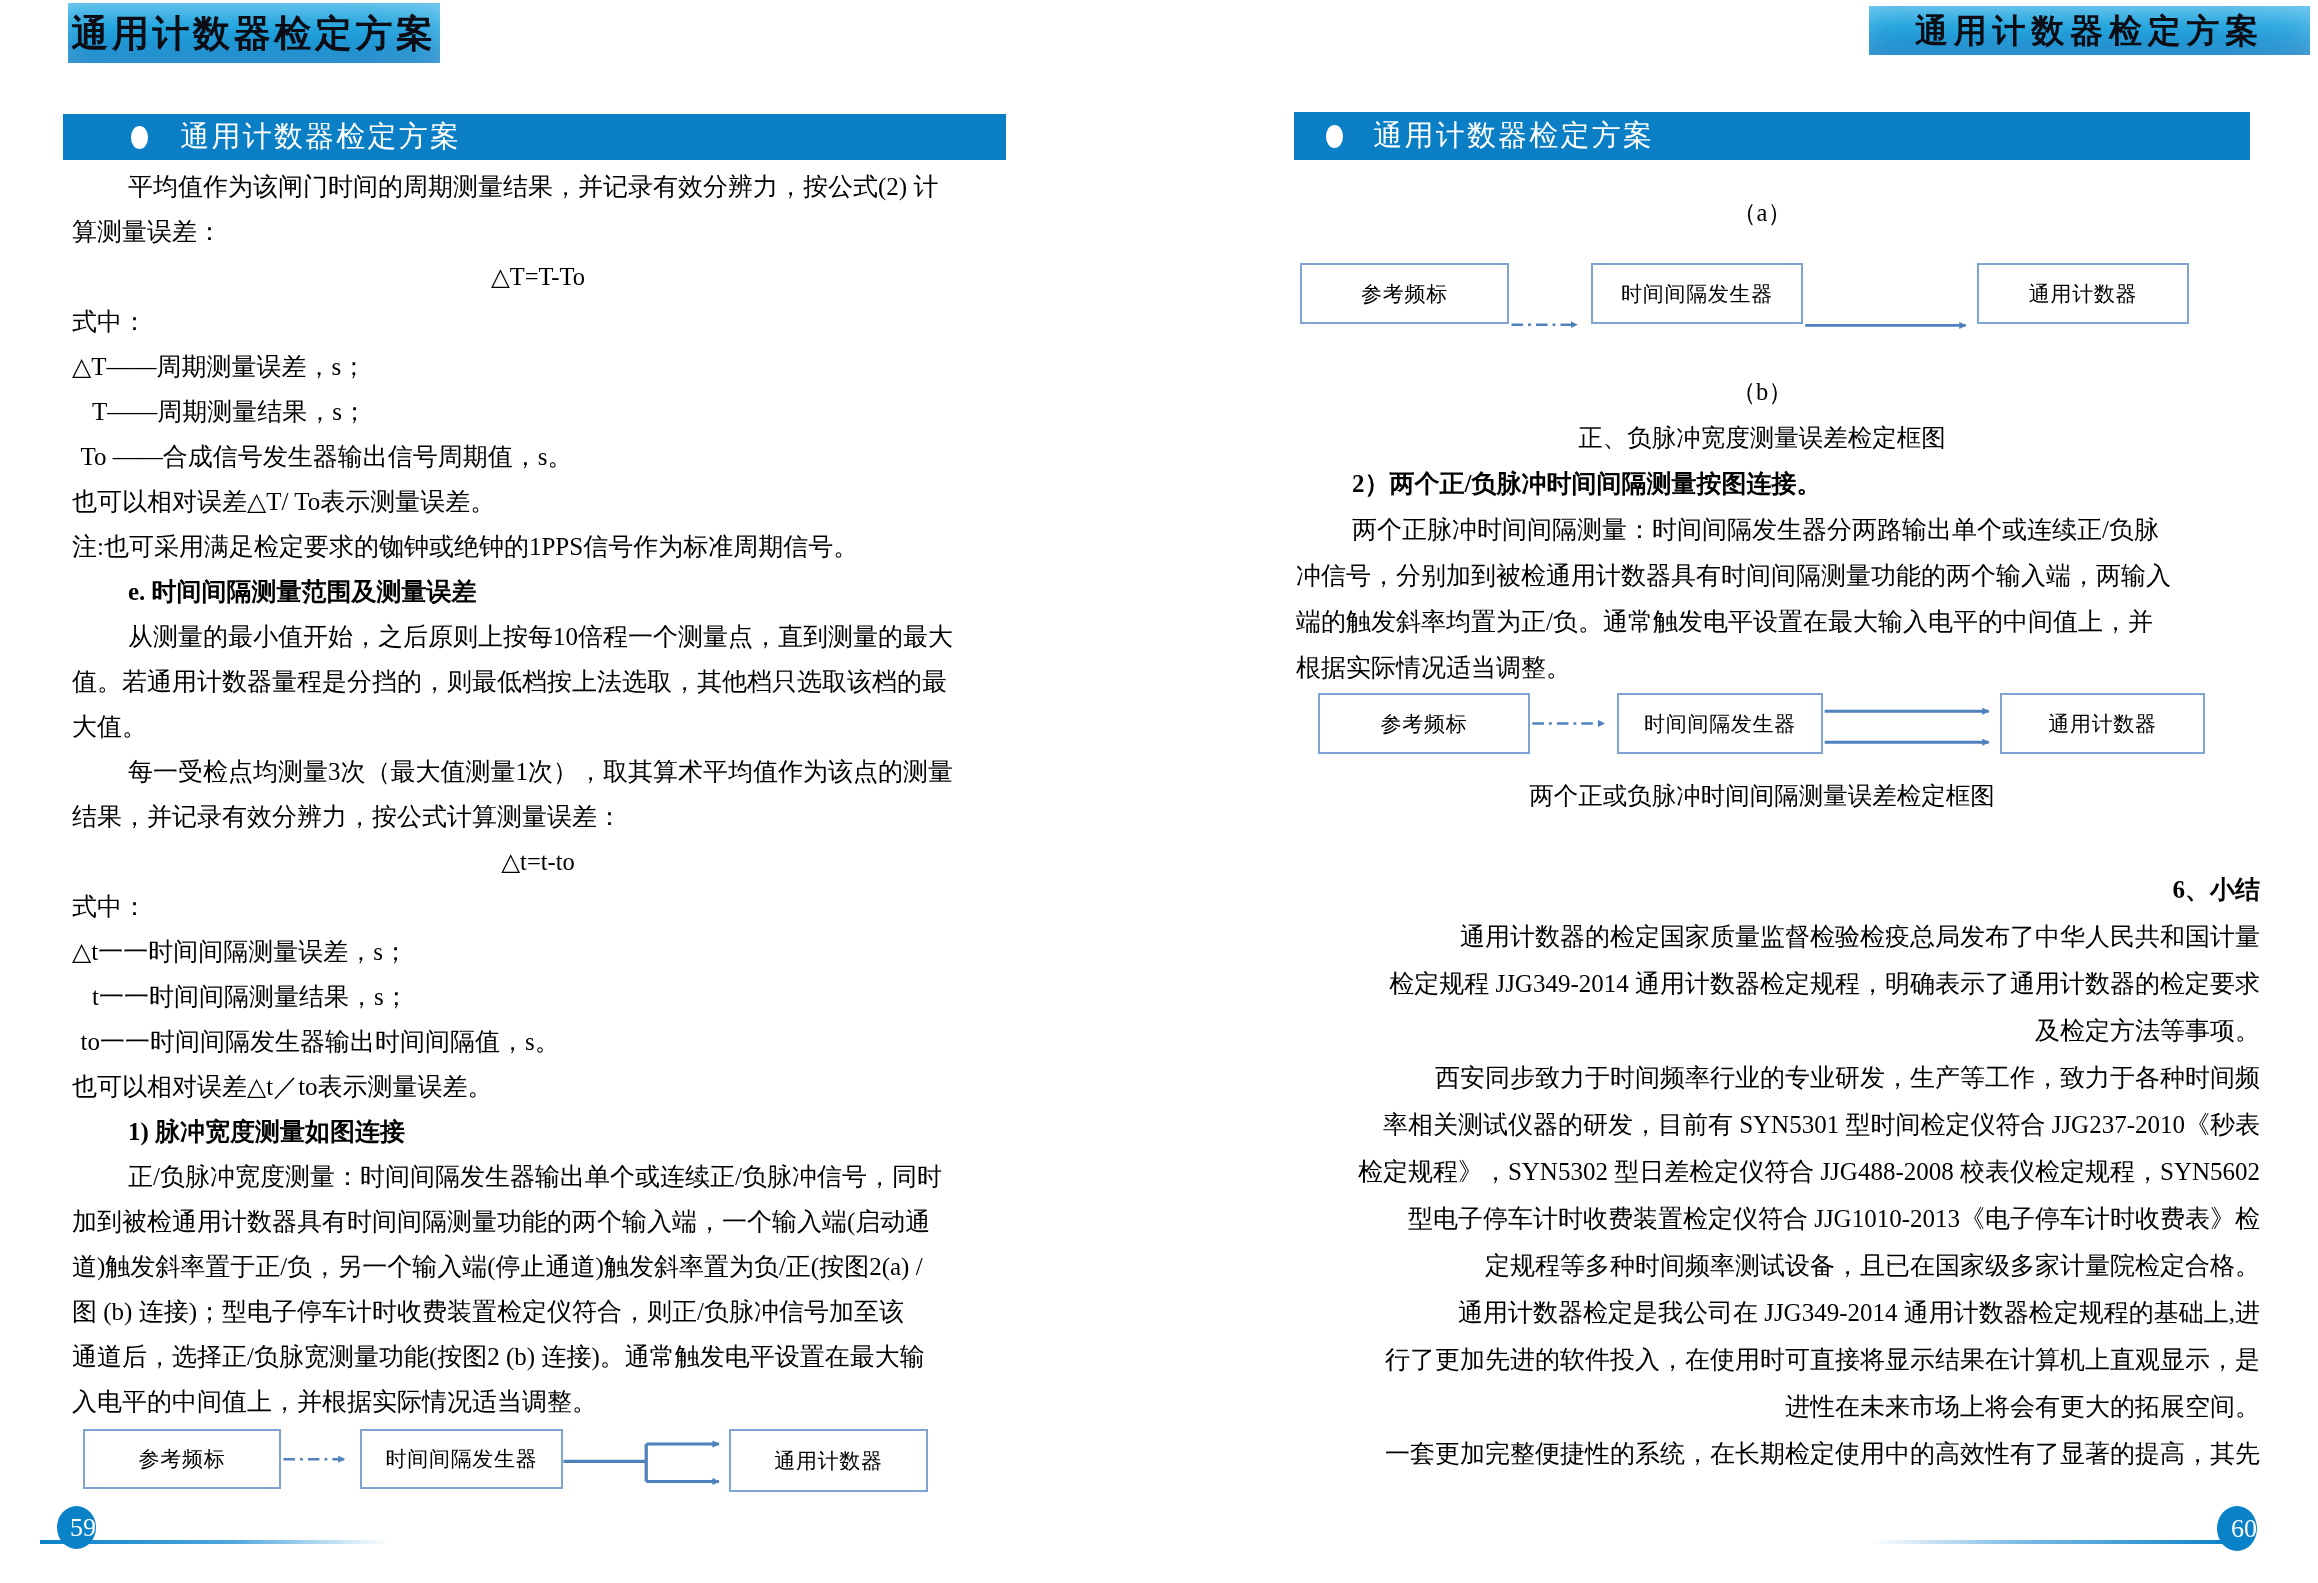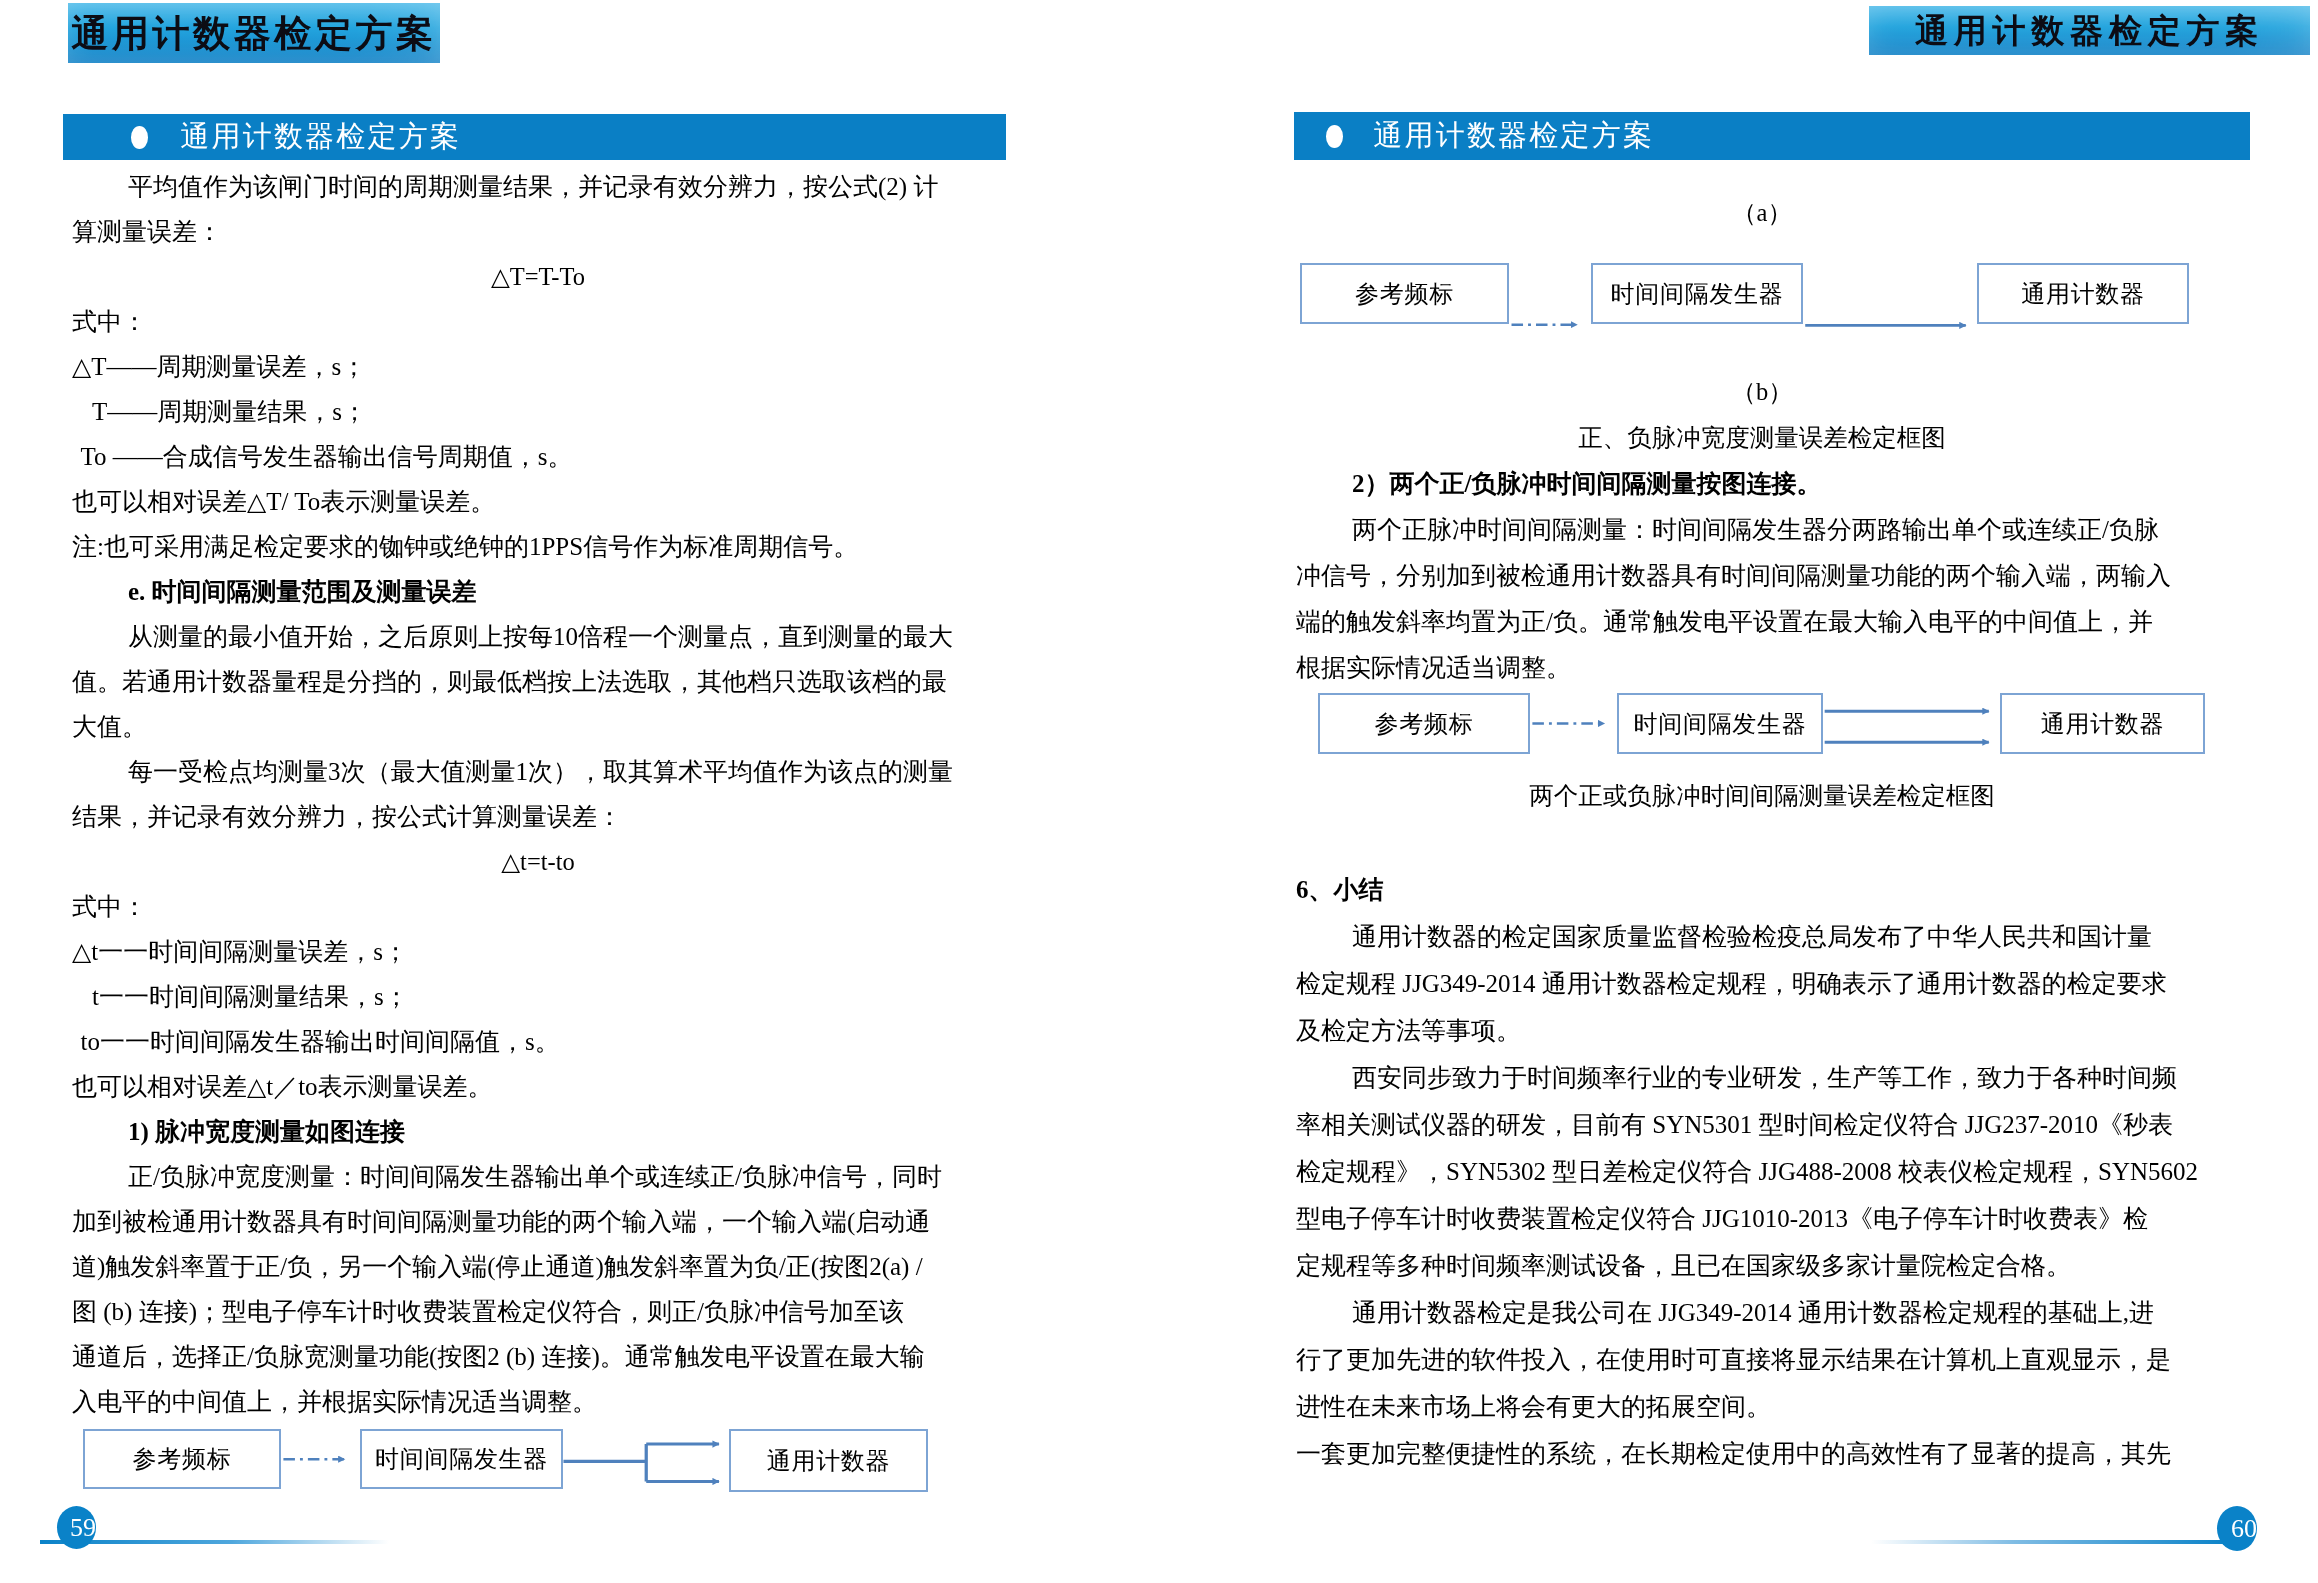--- a/index.html
+++ b/index.html
@@ -37,26 +37,26 @@
   }
   .tl.in{padding-left:56px;}
   .tl.h1{padding-left:20px;}
   .tl.h2{padding-left:8.6px;}
   .tl.ctr{text-align:center;font-size:24.5px;}
   .tl.b{font-weight:bold;}
   #left-text{left:72px;top:164px;width:932px;--lh:45px;}
   #right-label-a{left:1296px;top:191px;width:932px;--lh:43px;}
   #right-text-b{left:1296px;top:369px;width:932px;--lh:46px;}
   #right-caption-b{left:1296px;top:774px;width:932px;--lh:43px;font-size:26px;}
-  #right-summary{left:1296px;top:866px;width:932px;--lh:47px;}
+  #right-summary{left:1328px;top:866px;width:932px;text-align:right;--lh:47px;}
   
   .dbox{
     position:absolute;background:#fff;border:2.9px solid #7da4d4;
     box-sizing:border-box;display:flex;align-items:center;justify-content:center;
-    font-size:24px;letter-spacing:0.7px;z-index:3;
+    font-size:21px;letter-spacing:0.7px;z-index:3;
   }
   
   #wires{position:absolute;left:0;top:0;z-index:2;}
   
   .badge{
     position:absolute;border-radius:50%;background:#0a82c8;color:#fff;
     text-align:right;font-size:26px;z-index:4;
     font-family:"Liberation Serif","DejaVu Serif",serif;
   }
   #badge-59{left:57px;top:1506px;width:39px;height:43px;line-height:43px;}

